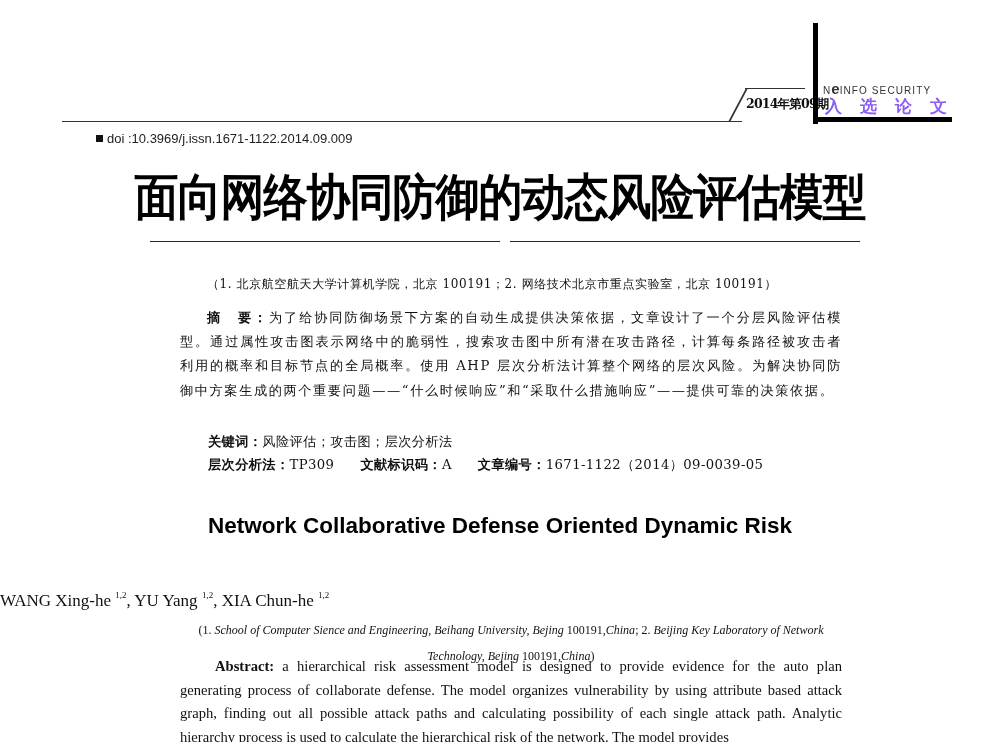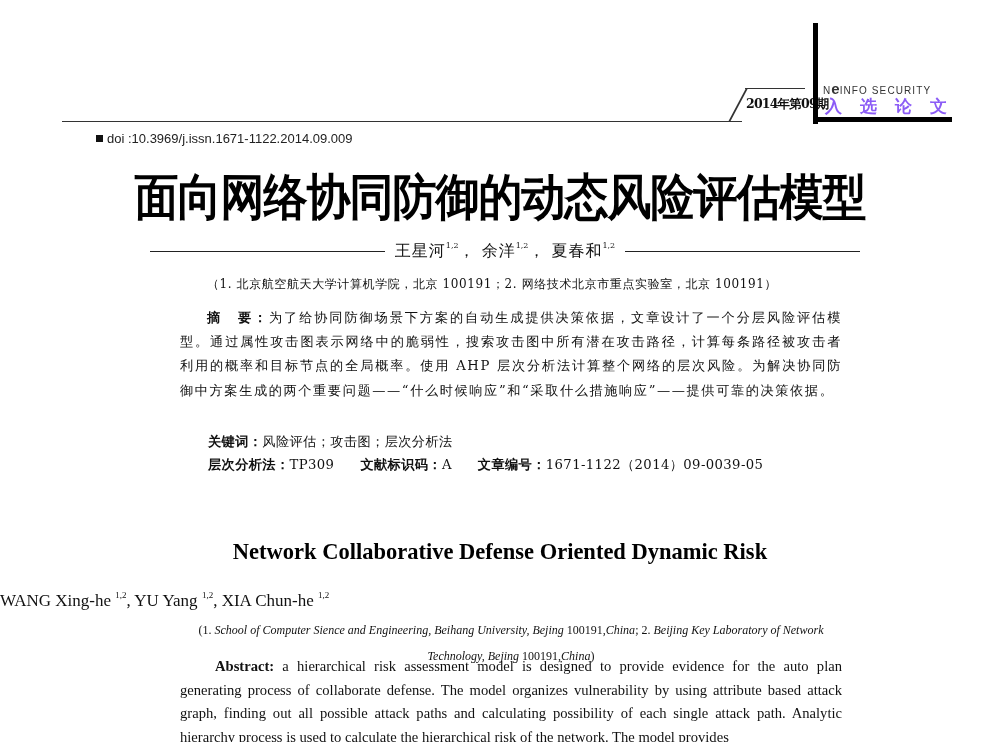--- a/index.html
+++ b/index.html
@@ -79,22 +79,22 @@
     .cn-meta {
       left: 208px; font-size: 13.2px; letter-spacing: 0.4px; white-space: nowrap;
     }
     .cn-meta .lbl { font-family: "DejaVu Sans", sans-serif; font-weight: bold; }
     .kw-row { top: 433px; }
     .cls-row { top: 456px; }
     .cls-row .gap { display: inline-block; width: 26px; }
 
     
     .en-title {
-      left: 0; width: 1000px; top: 536px; text-align: center;
-      font-family: Liberation Serif, serif; font-weight: bold; font-size: 22.5px; line-height: 31px;
+      left: 0; width: 1000px; top: 510px; text-align: center;
+      font-family: Liberation Sans, sans-serif; font-weight: bold; font-size: 22.5px; line-height: 31px;
       color: #000;
     }
     .en-authors {
       left: 0; width: 1000px; top: 590px; text-align: left;
       font-family: "Liberation Serif", serif; font-size: 17px; color: #111;
     }
     .en-authors sup { font-size: 9px; vertical-align: 8px; }
     .en-affil {
       left: 180px; width: 662px; top: 617px; text-align: center;
       font-family: "Liberation Serif", serif; font-size: 12px; line-height: 26px; color: #111;
@@ -123,25 +123,20 @@
 
 <div class="abs doi">
   <span class="sq"></span>
   <span>doi :10.3969/j.issn.1671-1122.2014.09.009</span>
 </div>
 
 <div class="abs cn-title">面向网络协同防御的动态风险评估模型</div>
 
 <div class="abs cn-authors-row">
   <span class="rule"></span>
-  <span class="cn-authors">
-    <span>王星河</span><sup>1,2</sup><span>，</span>
-    <span>余洋</span><sup>1,2</sup><span>，</span>
-    <span>夏春和</span><sup>1,2</sup>
-  </span>
   <span class="rule"></span>
 </div>
 
 <div class="abs cn-affil">（1. 北京航空航天大学计算机学院，北京 100191；2. 网络技术北京市重点实验室，北京 100191）</div>
 
 <div class="abs cn-abstract">
   <span class="lbl">摘　要：</span><span>为了给协同防御场景下方案的自动生成提供决策依据，文章设计了一个分层风险评估模型。通过属性攻击图表示网络中的脆弱性，搜索攻击图中所有潜在攻击路径，计算每条路径被攻击者利用的概率和目标节点的全局概率。使用 AHP 层次分析法计算整个网络的层次风险。为解决协同防御中方案生成的两个重要问题——“什么时候响应”和“采取什么措施响应”——提供可靠的决策依据。</span>
 </div>
 
 <div class="abs cn-meta kw-row">

